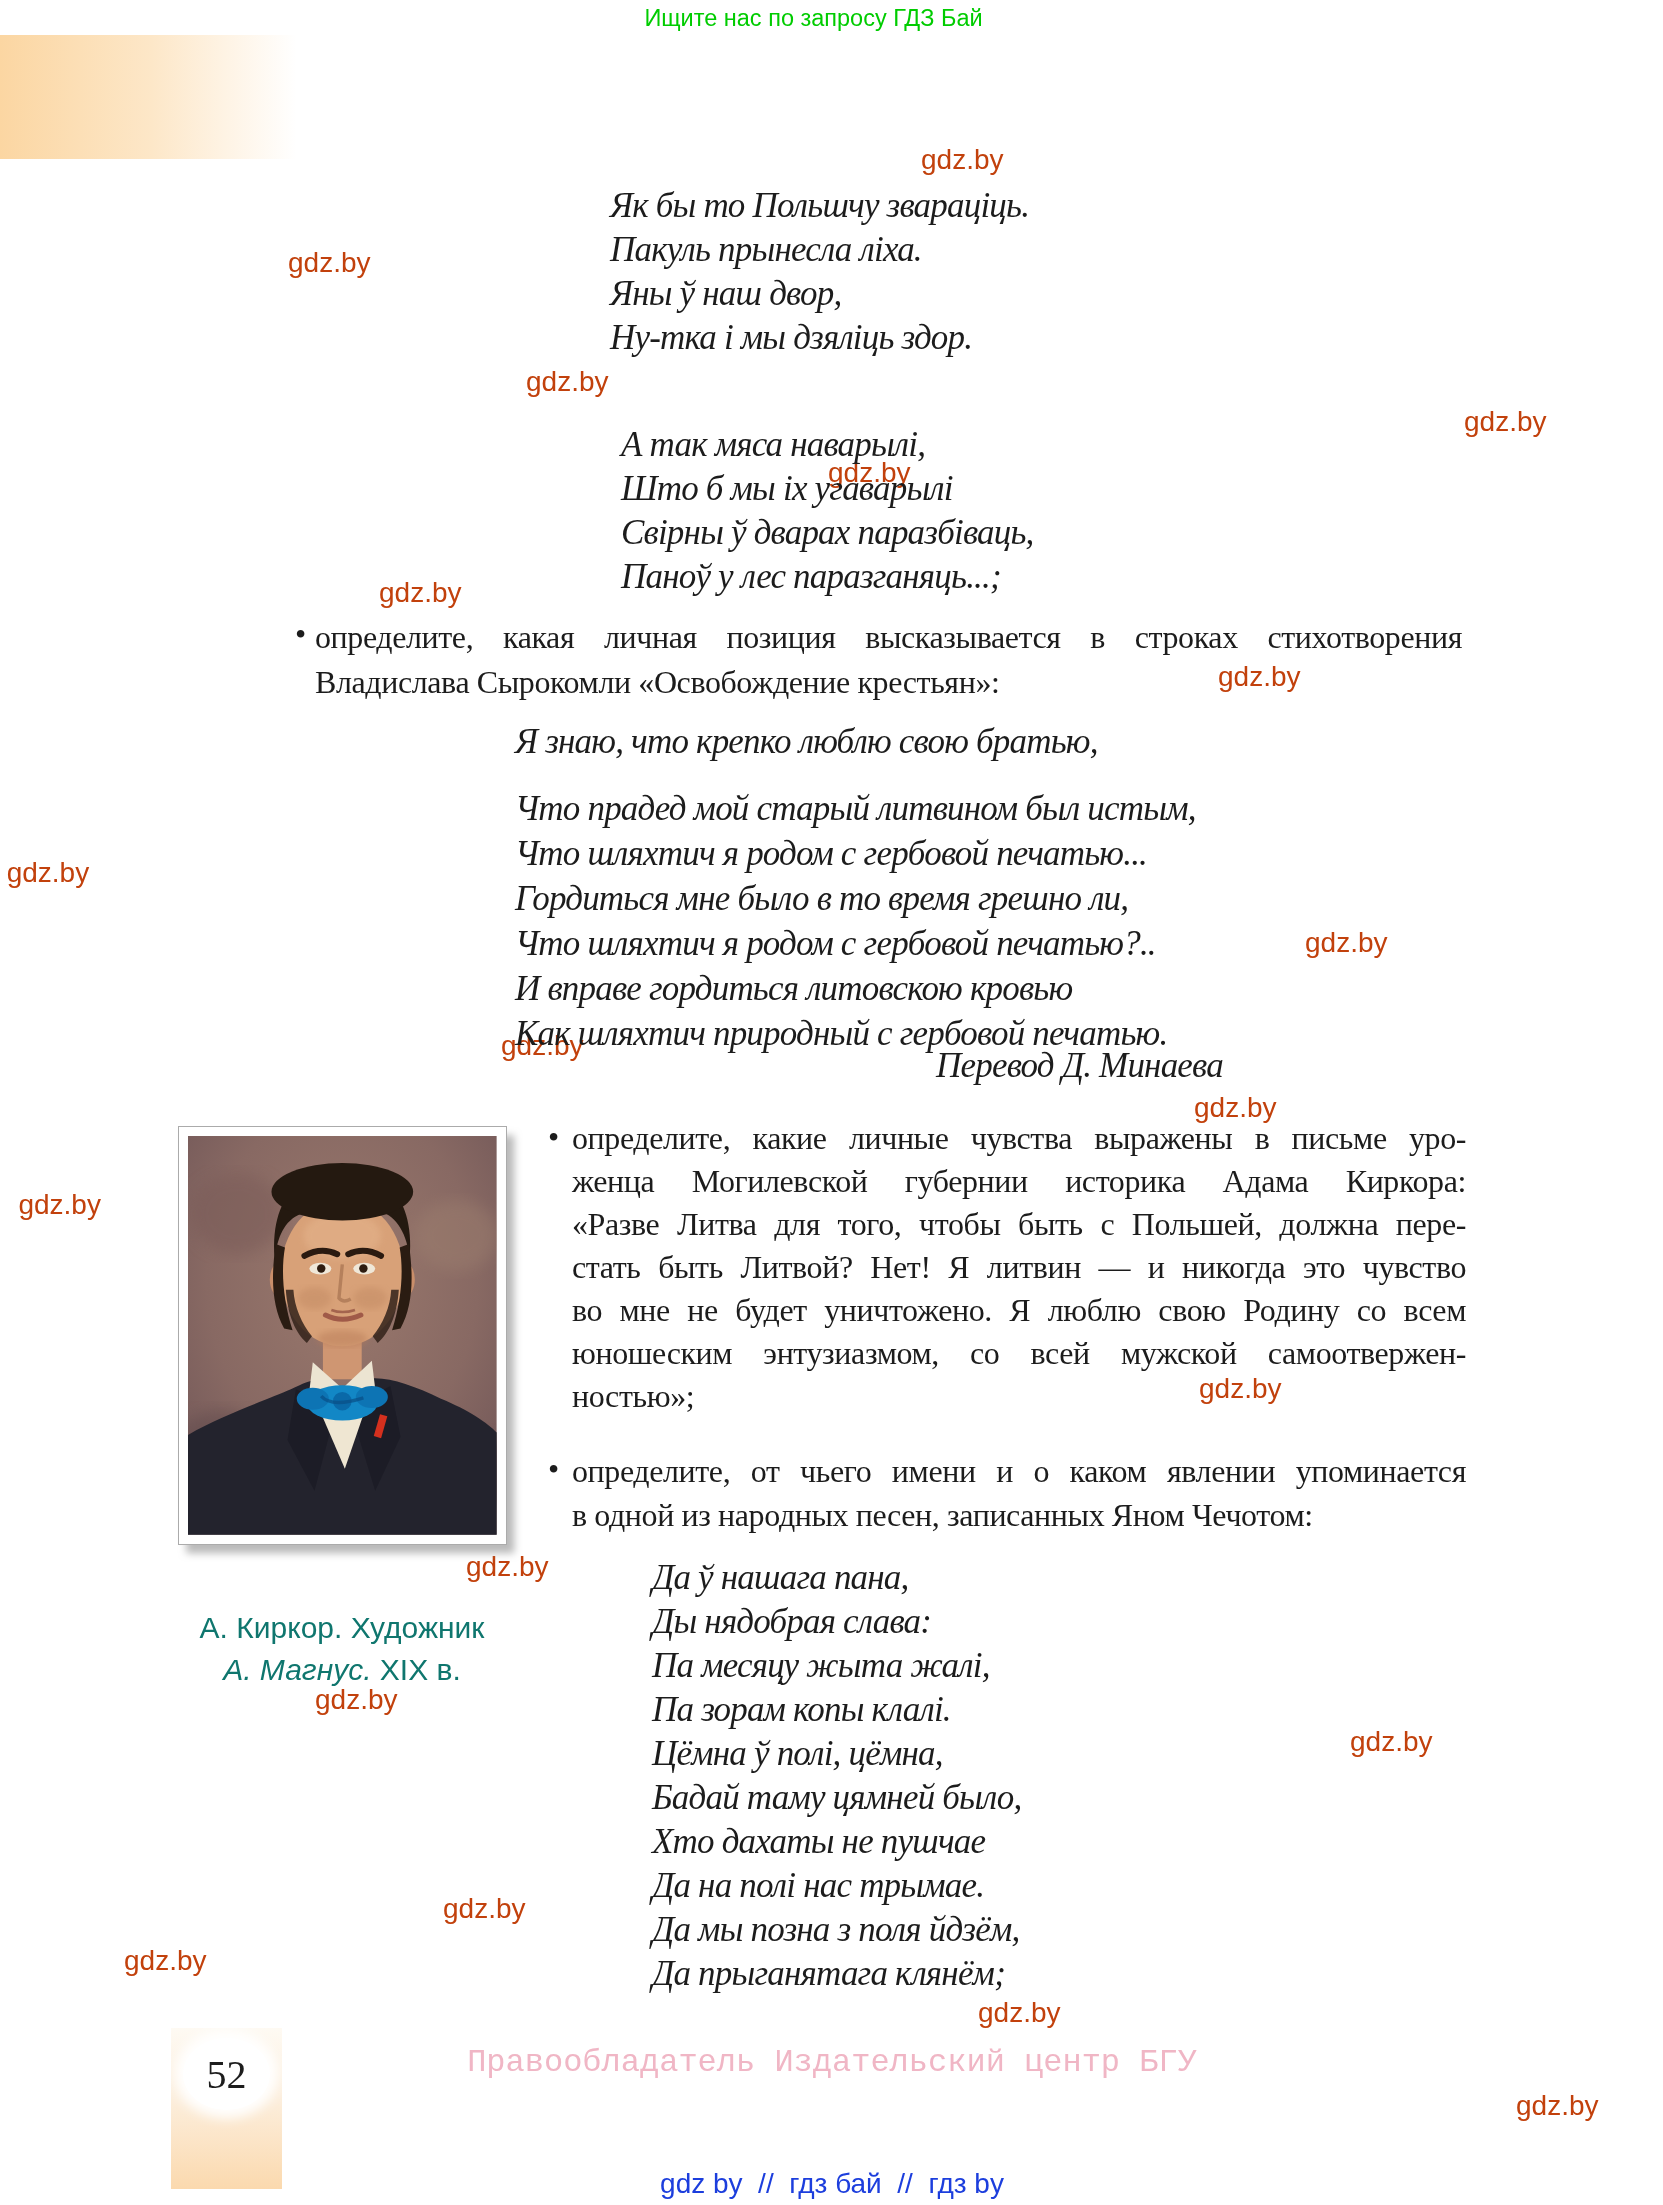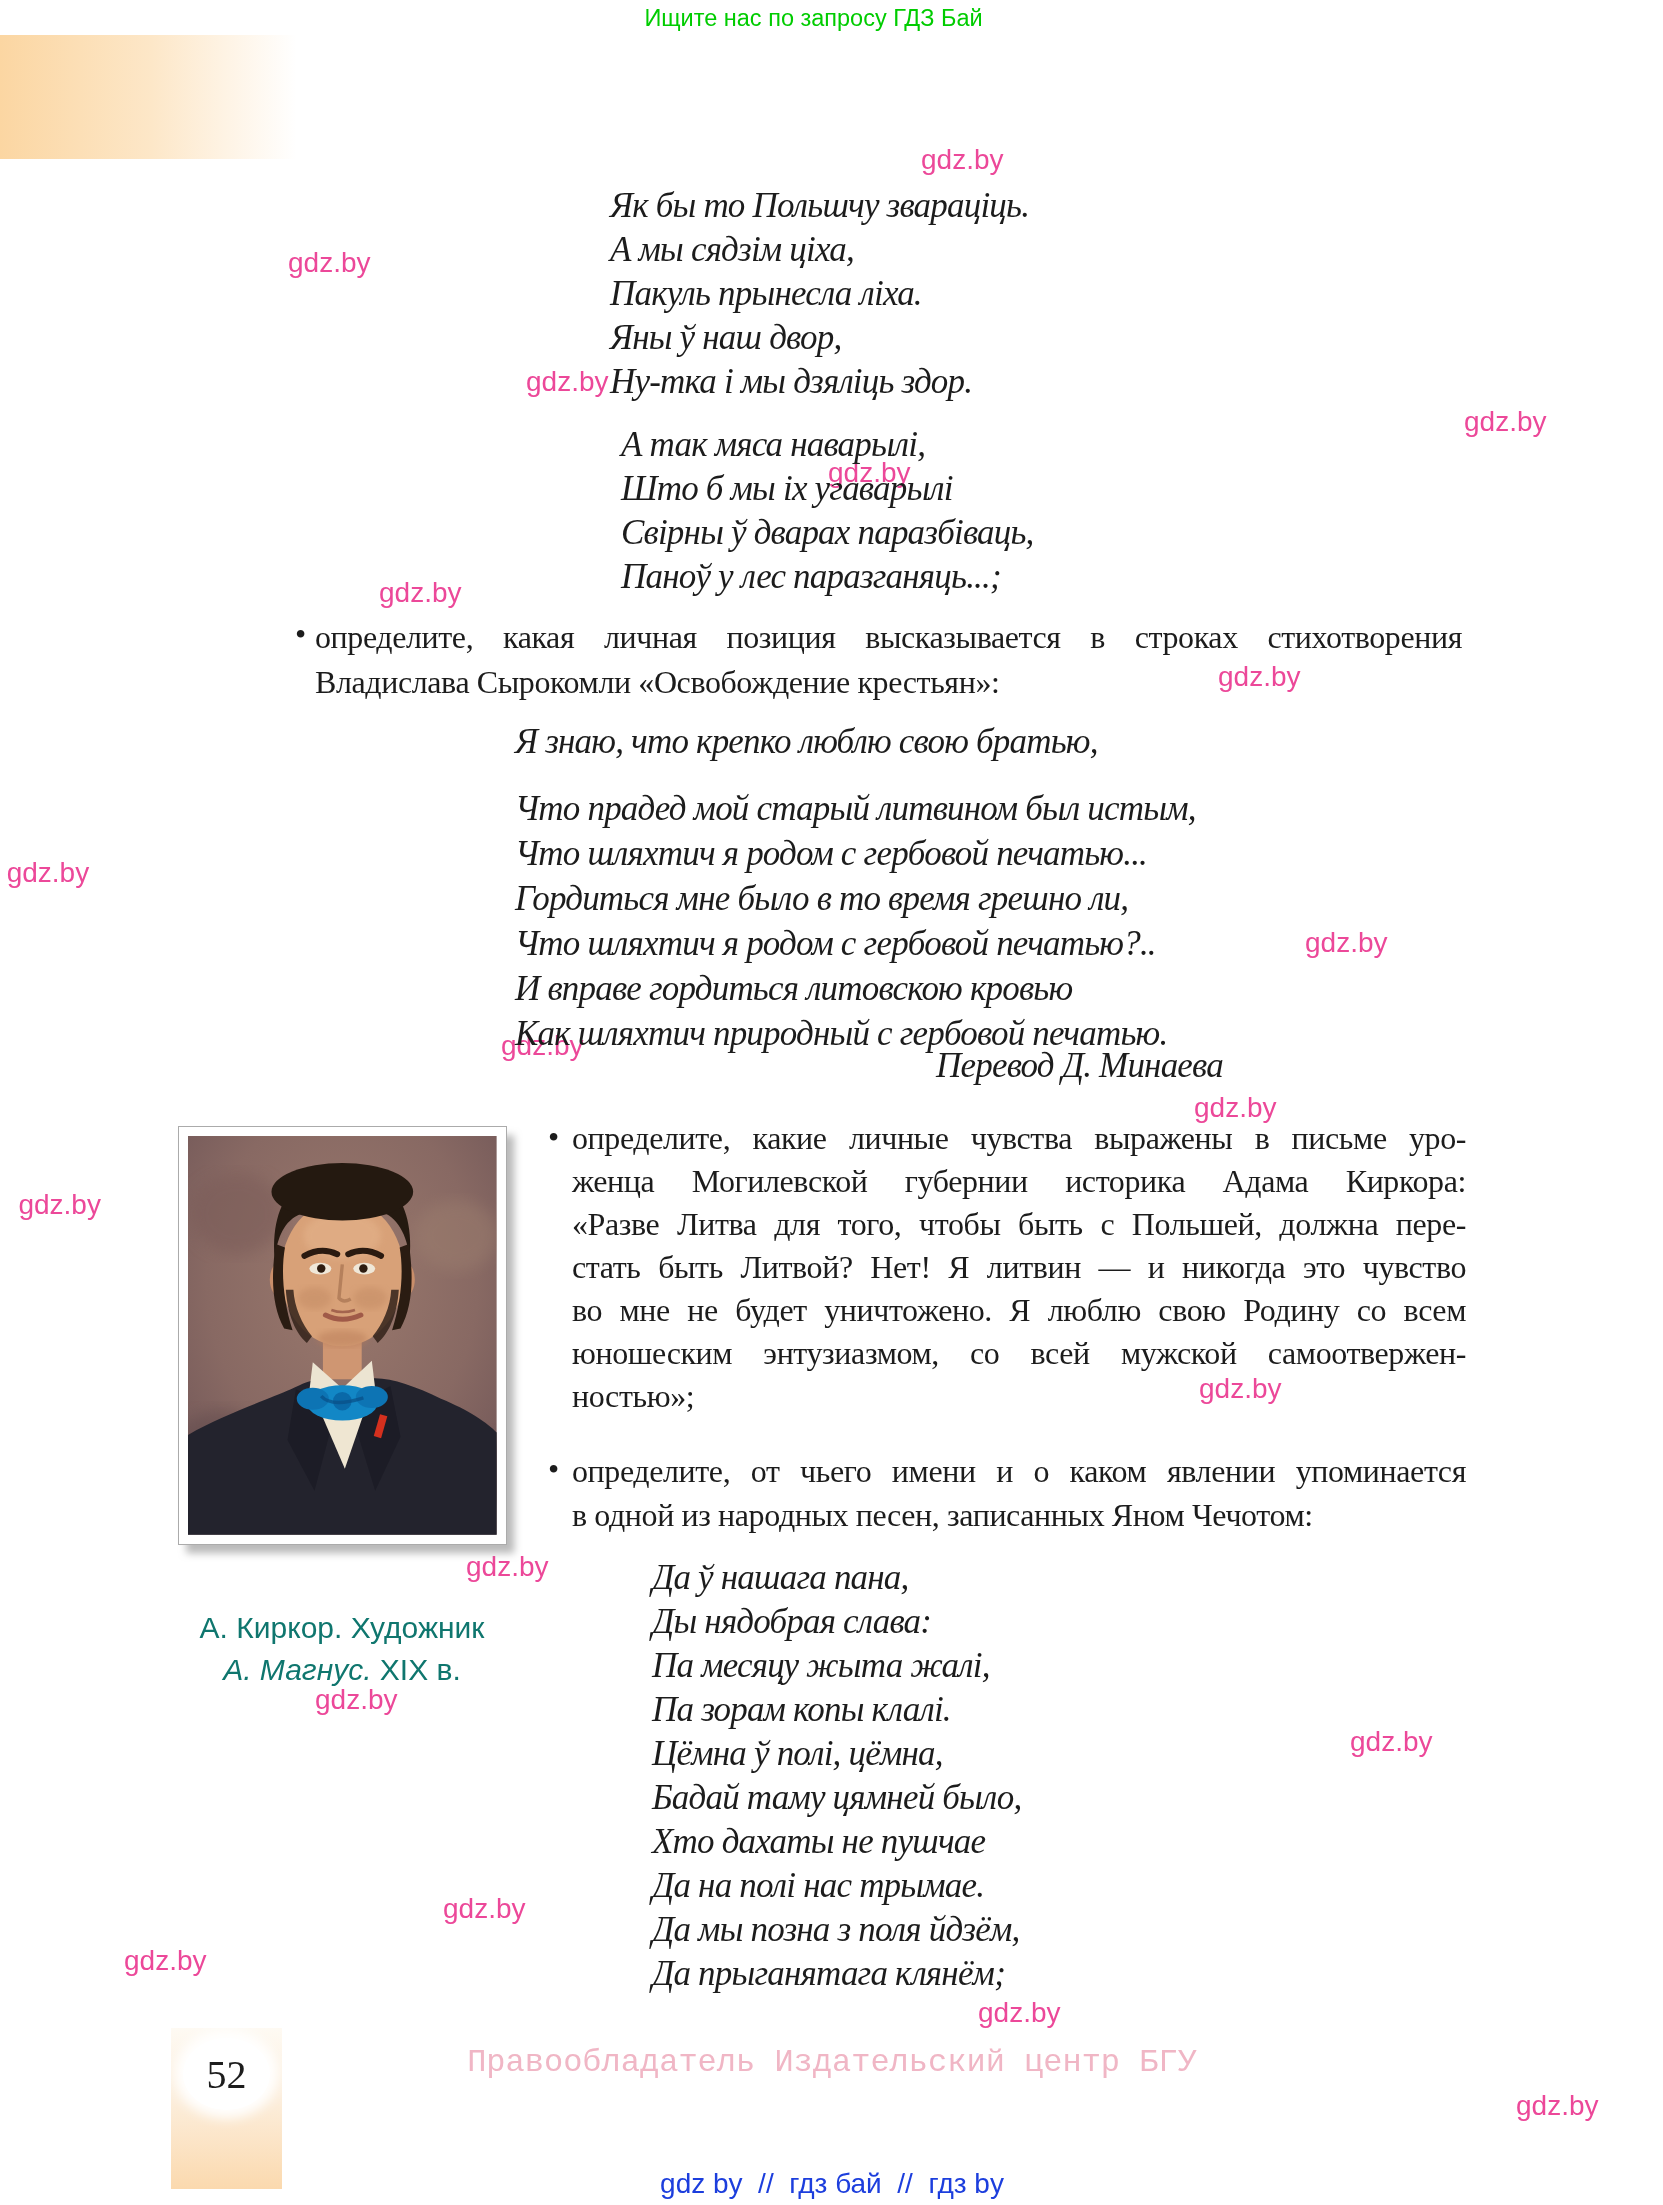--- a/index.html
+++ b/index.html
@@ -18,21 +18,21 @@
 
   
   .promo{position:absolute;left:0;top:5px;width:1627px;text-align:center;
          font-family:"Liberation Sans",sans-serif;font-size:23.5px;color:#00cc00;}
   .copyright{position:absolute;left:0;top:2044px;width:1664px;text-align:center;
          font-family:Liberation Mono, monospace;font-size:32px;color:#f0b6c5;}
   .footer-links{position:absolute;left:0;top:2168px;width:1664px;text-align:center;white-space:pre;
          font-family:"Liberation Sans",sans-serif;font-size:28px;color:#1c3edd;}
 
   
-  .wm{position:absolute;font-family:"Liberation Sans",sans-serif;font-size:28px;color:#ec4899;white-space:nowrap;}
+  .wm{position:absolute;font-family:"Liberation Sans",sans-serif;font-size:28px;color:#c2410c;white-space:nowrap;}
 
   
   .poem{position:absolute;font-style:italic;font-size:35px;letter-spacing:-0.8px;white-space:nowrap;}
   .poem .ln{height:44px;line-height:44px;}
   .song .ln{height:44px;line-height:44px;}
 
   
   .task-text{position:absolute;font-size:32px;letter-spacing:-0.4px;}
   .task-text .ln{display:block;}
   .task-text .fill{text-align:justify;text-align-last:justify;}
@@ -75,21 +75,20 @@
   <div class="wm" style="left:466px;top:1551px;">gdz.by</div>
   <div class="wm" style="left:315px;top:1684px;">gdz.by</div>
   <div class="wm" style="left:1350px;top:1726px;">gdz.by</div>
   <div class="wm" style="left:443px;top:1893px;">gdz.by</div>
   <div class="wm" style="left:124px;top:1945px;">gdz.by</div>
   <div class="wm" style="left:978px;top:1997px;">gdz.by</div>
   <div class="wm" style="left:1516px;top:2090px;">gdz.by</div>
 
   <div class="poem" style="left:610px;top:184px;">
     <div class="ln">Як бы то Польшчу звараціць.</div>
-    <div class="ln">А мы сядзім ціха,</div>
     <div class="ln">Пакуль прынесла ліха.</div>
     <div class="ln">Яны ў наш двор,</div>
     <div class="ln">Ну-тка і мы дзяліць здор.</div>
   </div>
 
   <div class="poem" style="left:597px;top:423px;margin-left:24px;">
     <div class="ln">А так мяса наварылі,</div>
     <div class="ln">Што б мы іх угаварылі</div>
     <div class="ln">Свірны ў дварах паразбіваць,</div>
     <div class="ln">Паноў у лес паразганяць...;</div>

